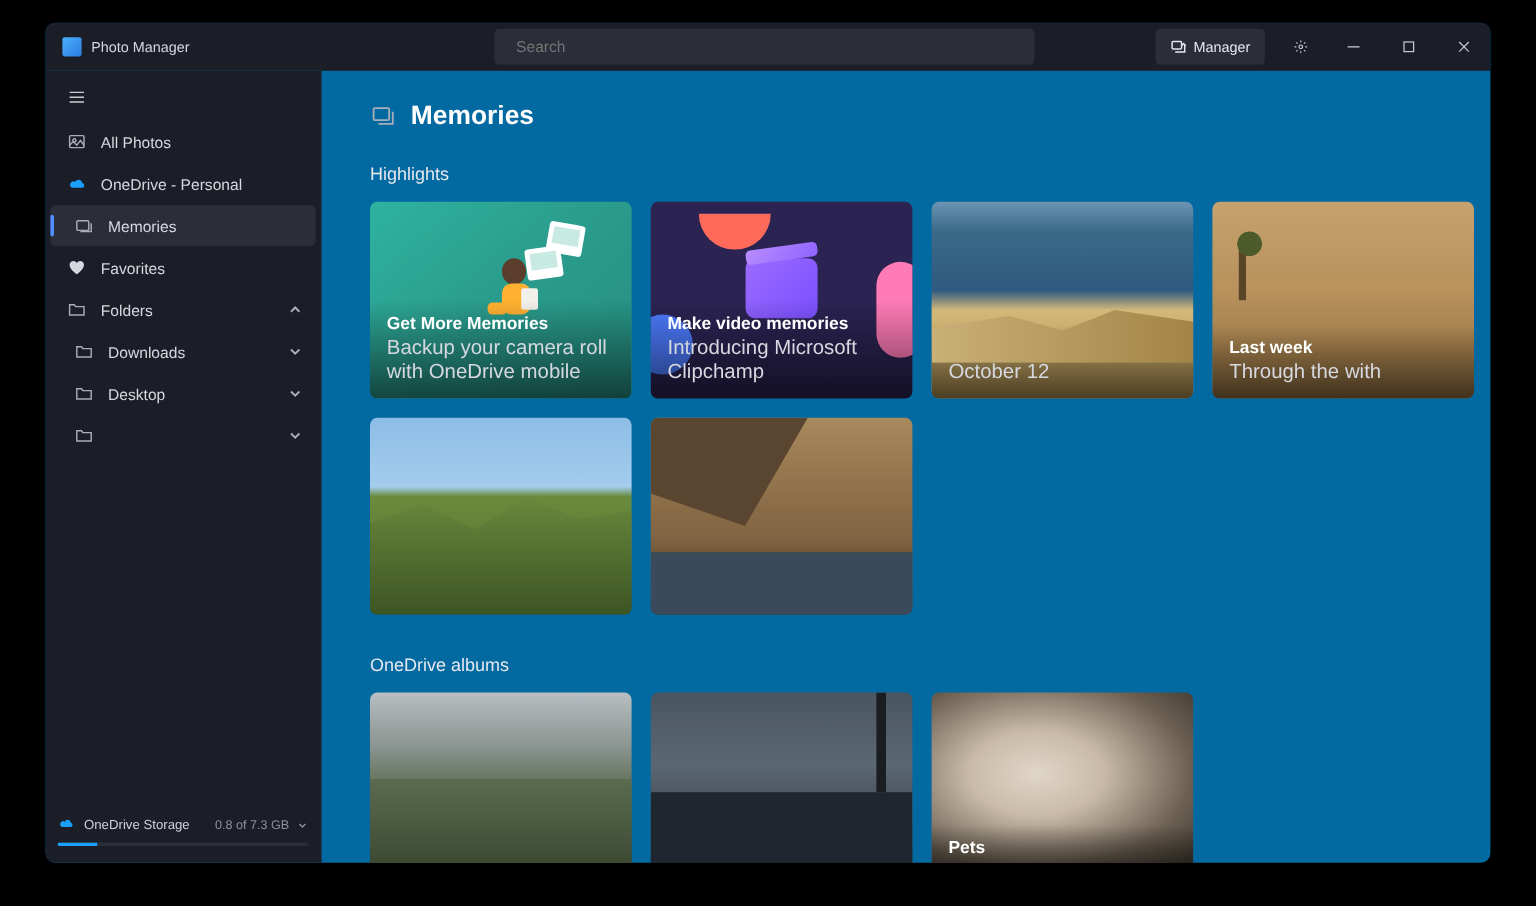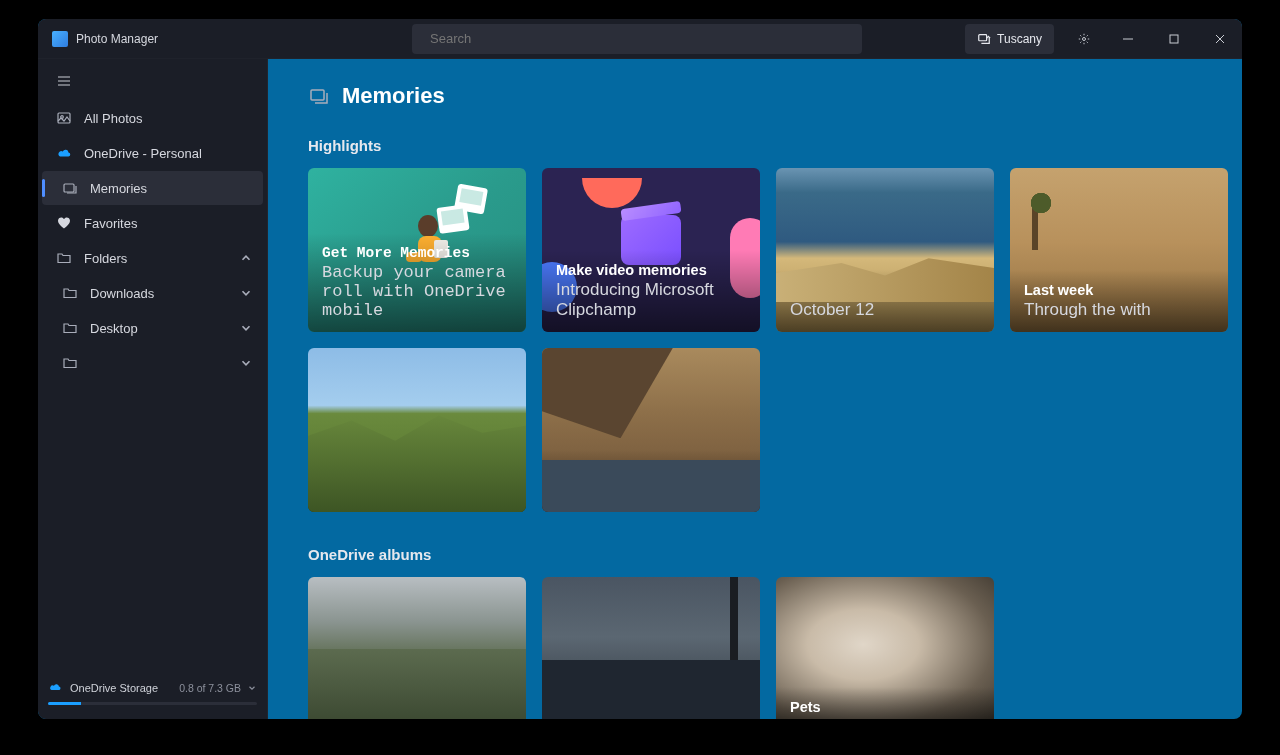--- a/index.html
+++ b/index.html
@@ -98,21 +98,21 @@
 .storage-row { display:flex; align-items:center; gap:8px; color:#cfd2d9; cursor:pointer;}
 .storage-row .cloud-icon svg{width:14px;height:14px;}
 .storage-usage { margin-left:auto; color:#8c909c; font-size:10.5px; display:flex; align-items:center; gap:6px;}
 .storage-bar { margin-top:6px; height:3px; background:#2b2e39; border-radius:2px; overflow:hidden; }
 .storage-bar-fill { height:100%; background:#1b9fff; }
 
 .main { flex:1; overflow-y:auto; padding: 24px 26px 0 40px; }
 .page-title-row { display:flex; align-items:center; gap:12px; margin-bottom: 28px; }
 .page-title-icon { width:22px; height:22px; color:#a9adba; }
 .page-title { font-size:22px; font-weight:600; }
-.section-title { font-size:15px; font-weight:700; margin-bottom:14px; color:#e6e8ee;}
+.section-title { font-size:15px; font-weight:400; margin-bottom:14px; color:#e6e8ee;}
 .grid {
   display:grid;
   grid-template-columns: repeat(4, 218px);
   gap:16px;
   margin-bottom: 34px;
 }
 .card {
   width:218px; height:164px;
   border-radius:6px; overflow:hidden;
   position:relative; cursor:pointer;
@@ -121,21 +121,20 @@
 .card-overlay {
   position:absolute; left:0; right:0; bottom:0;
   padding:12px 14px;
   background: linear-gradient(to top, rgba(0,0,0,.55), rgba(0,0,0,0));
 }
 .card-title { font-size:14.5px; font-weight:600; color:#fff; }
 .card-sub { font-size:17px; color:#d6d8df; margin-top:2px; }
 
 .promo-1 {
   background: linear-gradient(140deg,#2fb2a0 0%, #2a9b8c 50%, #268e80 100%);
-  font-family: Liberation Mono, monospace;
 }
 .promo-1 .illus { position:absolute; right:18px; top:10px; width:120px; height:100px; }
 .promo-2 {
   background: #2b2352;
   overflow:hidden;
 }
 .promo-2 .shape { position:absolute; border-radius:50%; }
 .promo-2 .s1 { width:60px;height:60px; background:#ff6a5b; top:-20px; left:40px; clip-path: inset(50% 0 0 0);}
 .promo-2 .s2 { width:50px;height:50px; background:#4c7bff; bottom:20px; left:-15px; }
 .promo-2 .s3 { width:40px;height:80px; background:#ff7bb5; right:-10px; top:50px; border-radius:20px;}
@@ -185,21 +184,21 @@
         <input placeholder="Search" style="">
       </div>
     </div>
     <div class="titlebar-right">
       <div class="import-btn">
         <svg viewBox="0 0 16 16" fill="none" stroke="currentColor" stroke-width="1.4">
             <rect x="2" y="3" width="9" height="7" rx="1"></rect>
             <path d="M5 13h9v-7"></path>
             <path d="M11 7l2-2 2 2"></path>
           </svg>
-        <span>Tuscany</span>
+        <span>Manager</span>
       </div>
       <div class="tb-btn settings-btn">
         <svg viewBox="0 0 16 16" fill="none" stroke="currentColor" stroke-width="1.3">
             <circle cx="8" cy="8" r="2"></circle>
             <path d="M8 1v2M8 13v2M1 8h2M13 8h2M3 3l1.4 1.4M11.6 11.6L13 13M13 3l-1.4 1.4M4.4 11.6L3 13"></path>
           </svg>
       </div>
       <div class="tb-btn">
         <svg viewBox="0 0 12 12" stroke="currentColor">
             <line x1="1" y1="6" x2="11" y2="6"></line>

